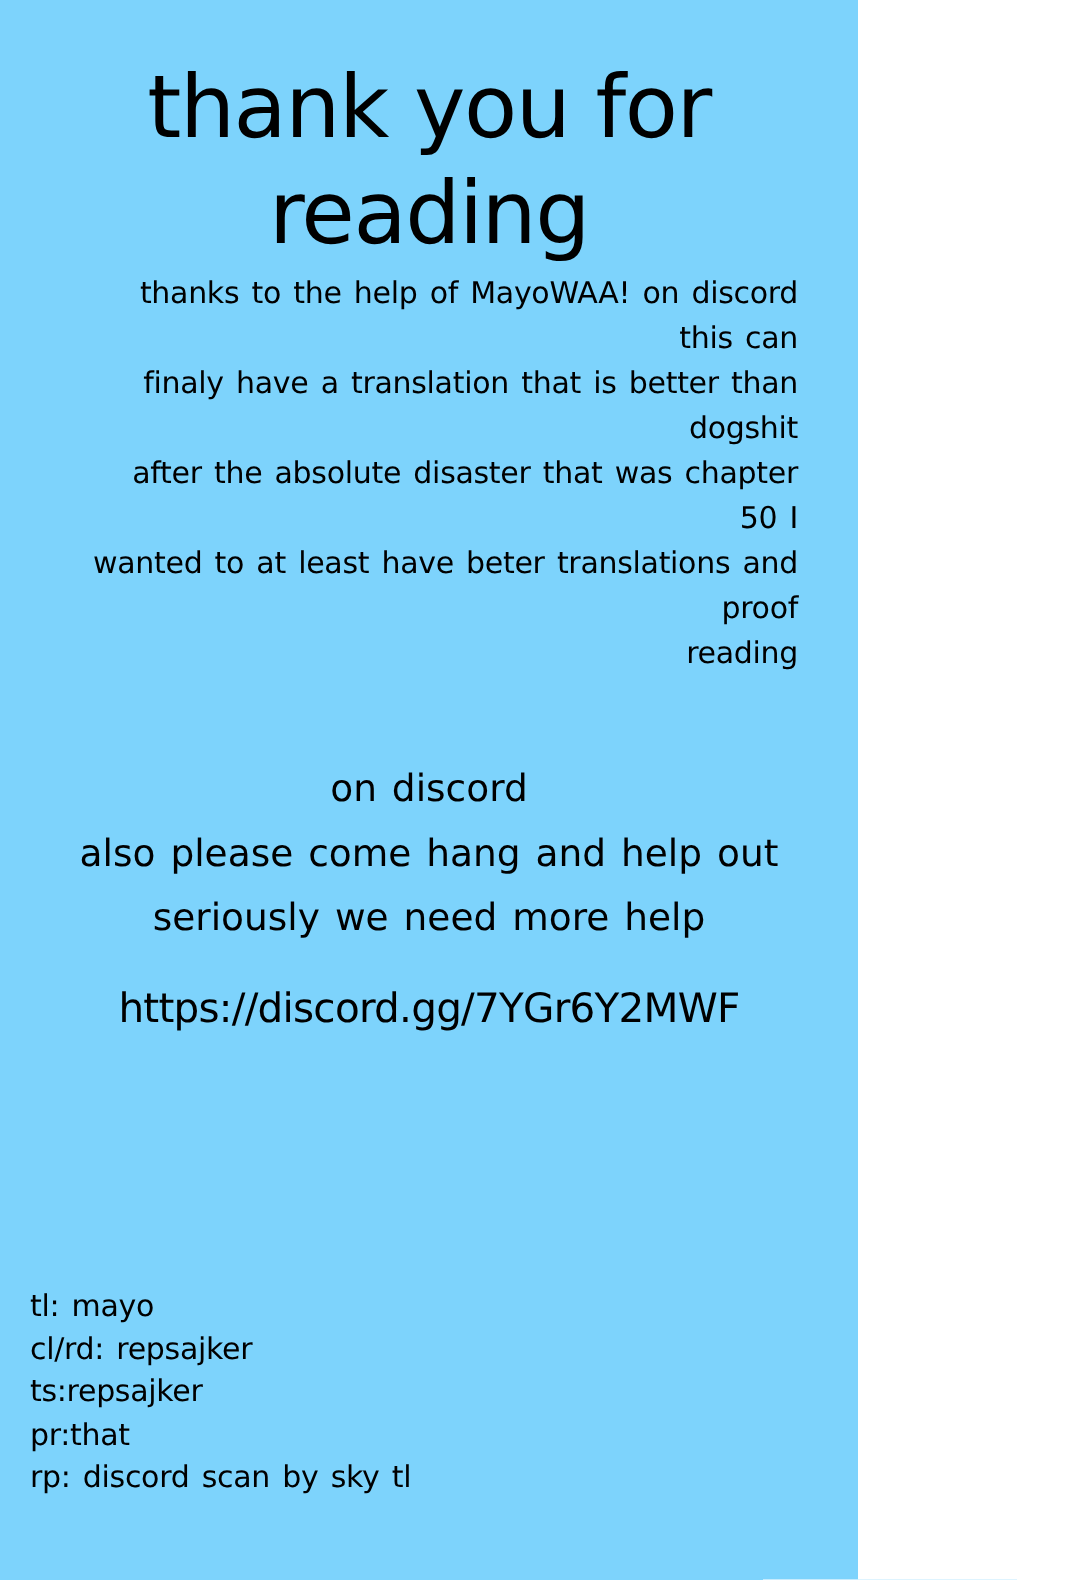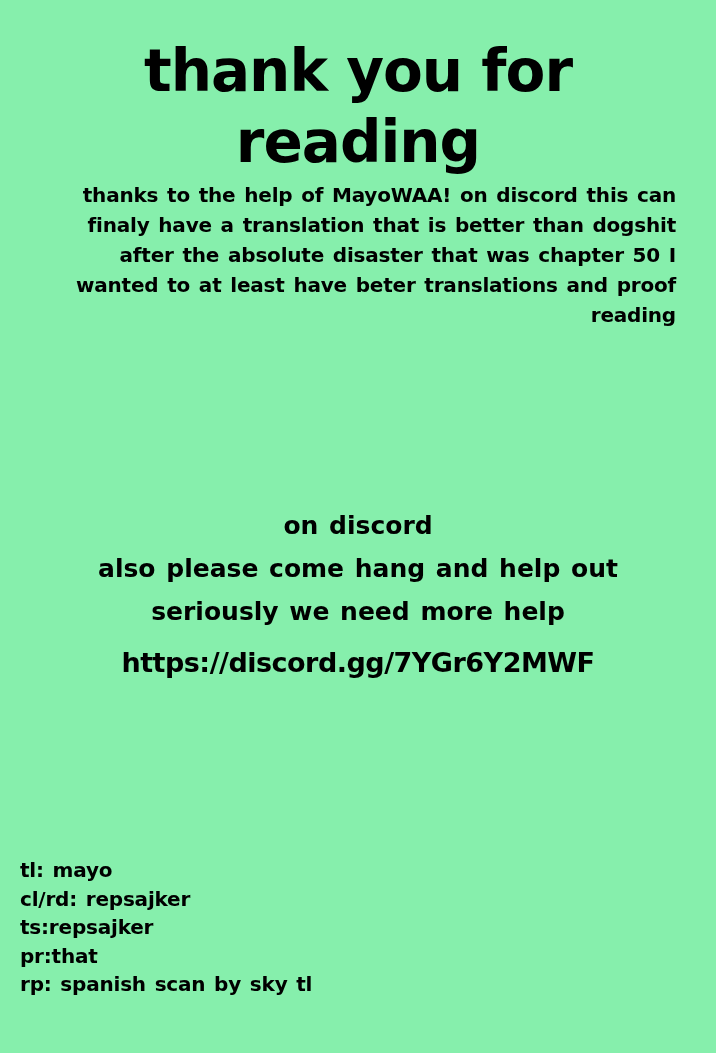--- a/index.html
+++ b/index.html
@@ -2,26 +2,26 @@
 <html><head>
 <meta charset="utf-8">
 <style>
   html, body {
     margin: 0;
     padding: 0;
     background: #ffffff;
   }
   .page {
     position: relative;
-    width: 716px;
+    width: 572px;
     height: 1053px;
-    background: #86efac;
+    background: #7dd3fc;
     color: #000000;
     font-family: "DejaVu Sans", "Liberation Sans", sans-serif;
-    font-weight: bold;
+    font-weight: normal;
     overflow: hidden;
   }
   .title {
     position: absolute;
     top: 36px;
     left: 0;
     right: 0;
     text-align: center;
     font-size: 58px;
     line-height: 71px;
@@ -43,21 +43,21 @@
     top: 504px;
     left: 0;
     right: 0;
     text-align: center;
     font-size: 25px;
     line-height: 43px;
     word-spacing: 2px;
   }
   .discord-url {
     display: block;
-    margin-top: 8px;
+    margin-top: 18px;
     font-size: 27px;
     line-height: 43px;
     color: #000000;
     text-decoration: none;
     letter-spacing: -0.5px;
   }
   .credits {
     position: absolute;
     top: 820px;
     left: 20px;
@@ -91,16 +91,16 @@
     <div>also please come hang and help out</div>
     <div>seriously we need more help</div>
     <span class="discord-url">https://discord.gg/7YGr6Y2MWF</span>
   </div>
 
   <div class="credits">
     <div>tl: mayo</div>
     <div>cl/rd: repsajker</div>
     <div>ts:repsajker</div>
     <div>pr:that</div>
-    <div>rp: spanish scan by sky tl</div>
+    <div>rp: discord scan by sky tl</div>
   </div>
 
 </div>
 
 </body></html>

